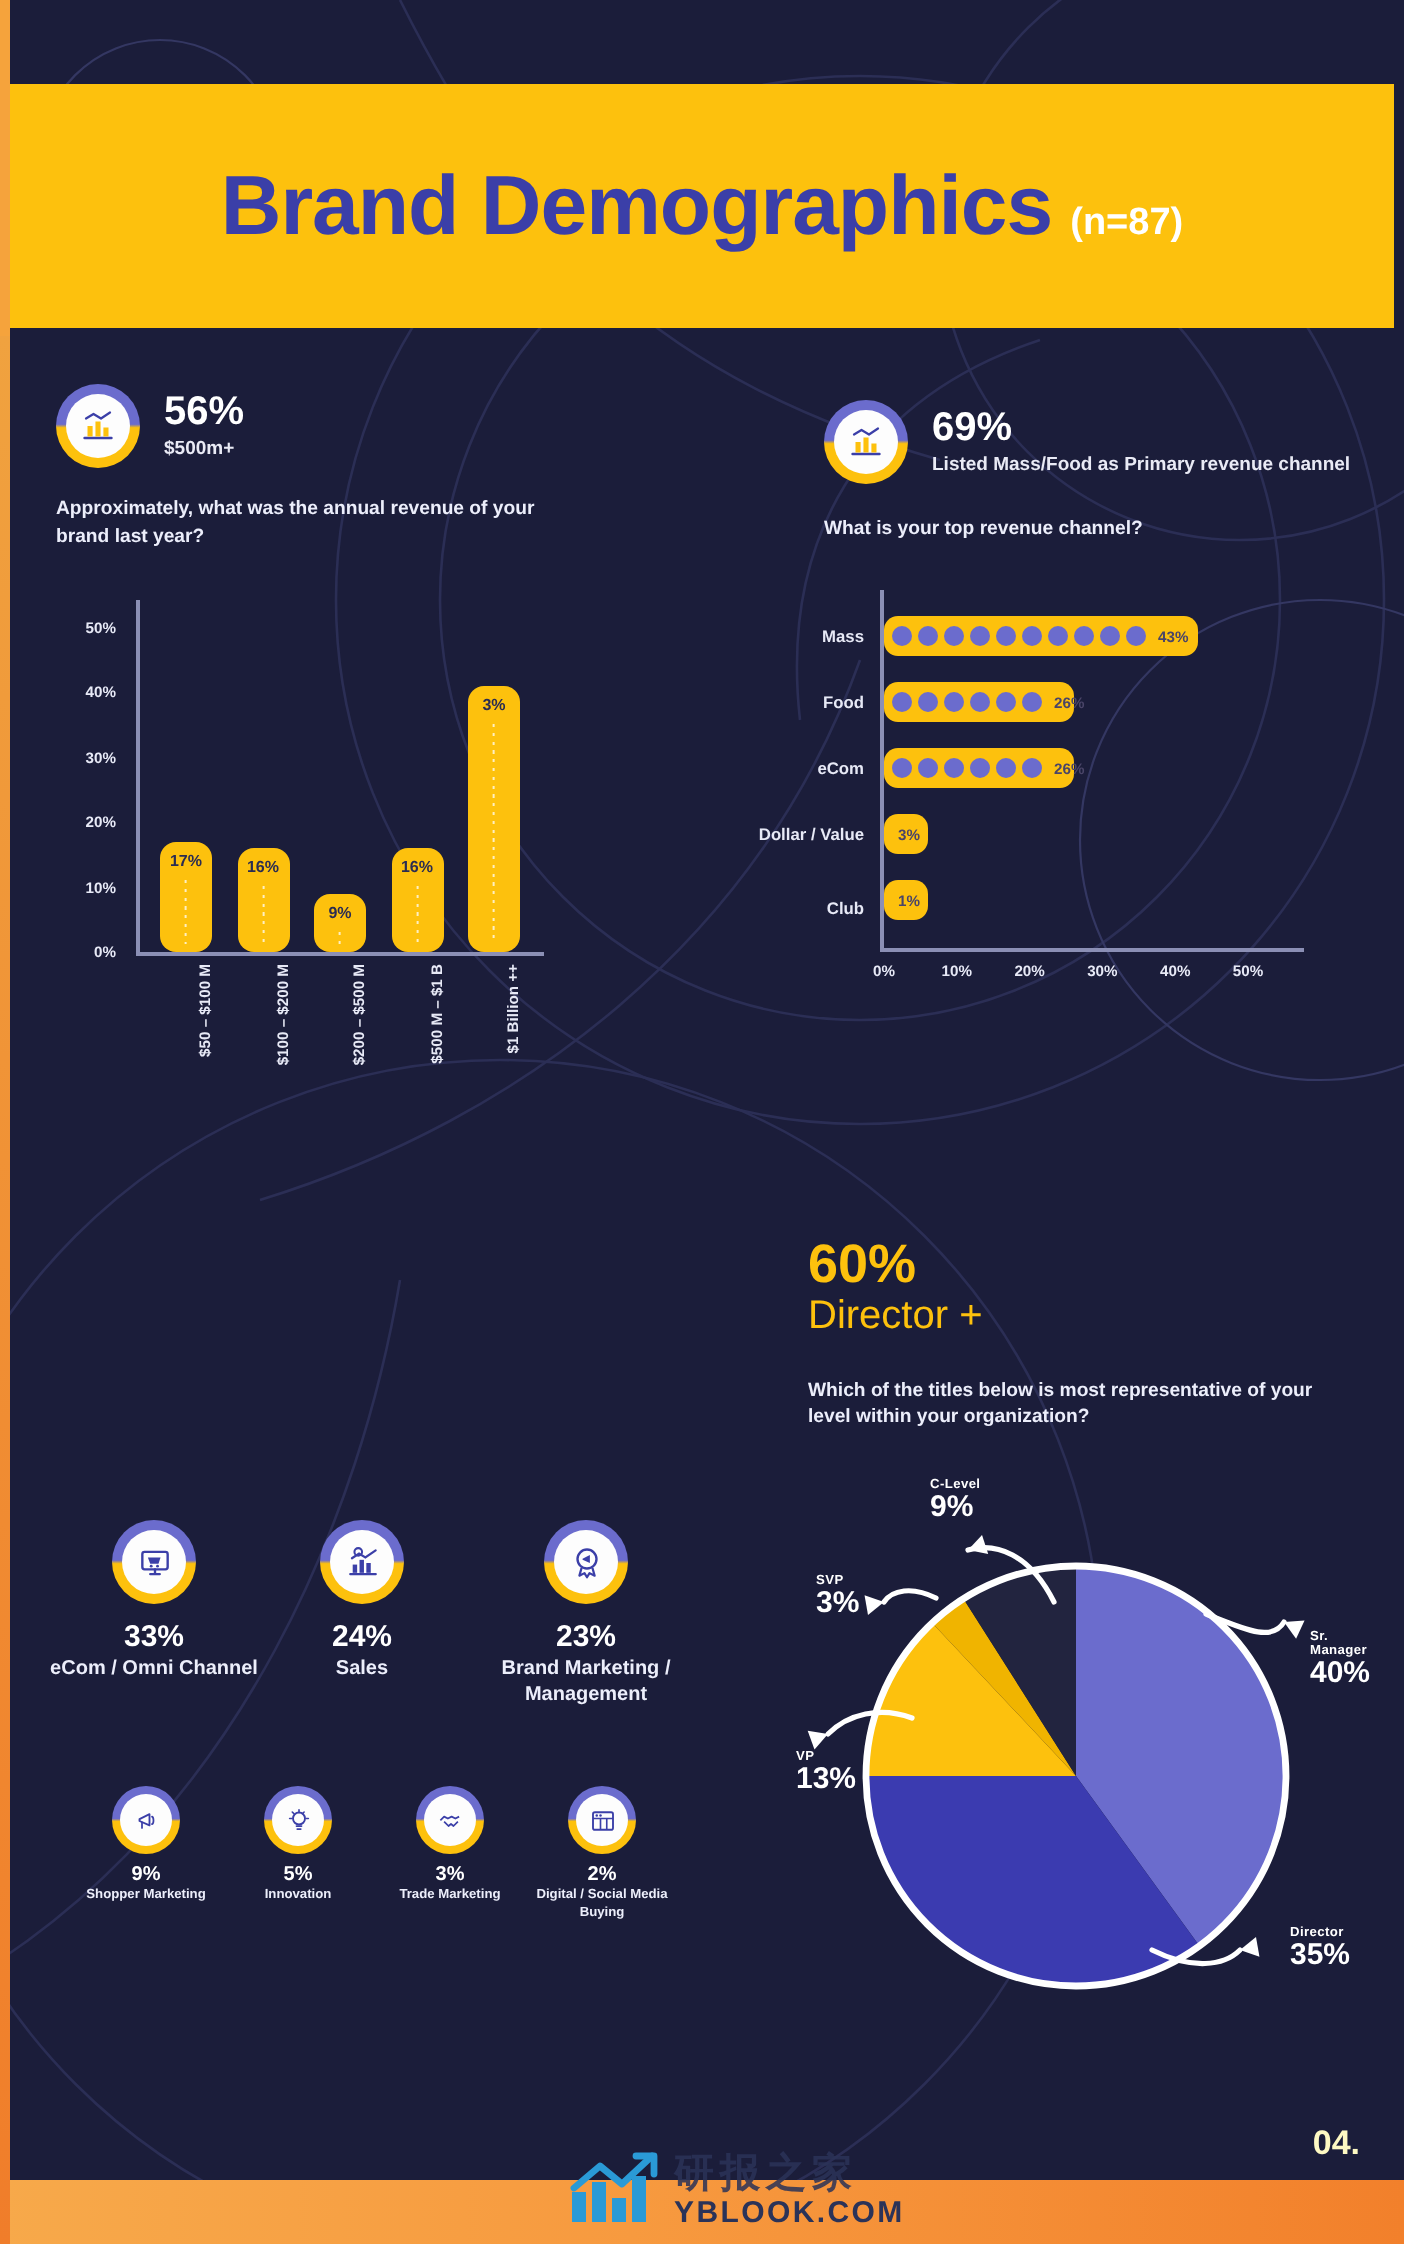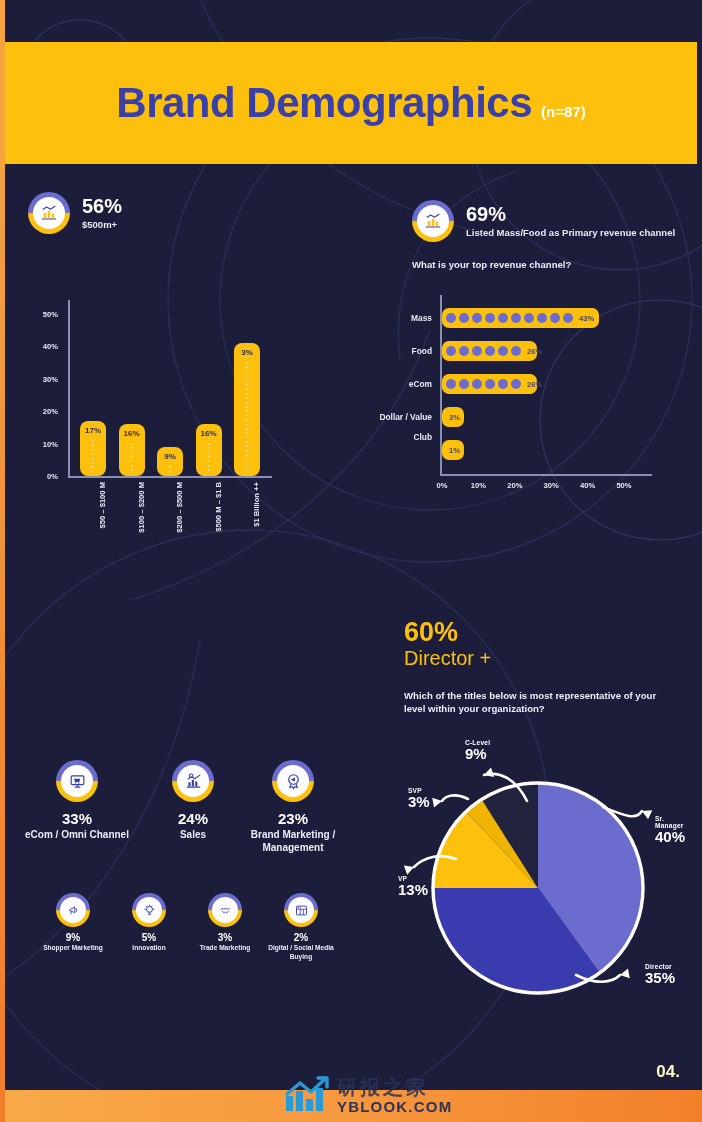--- a/index.html
+++ b/index.html
@@ -35,21 +35,21 @@
     background: #fdc10d; z-index: 5;
     display: flex; flex-direction: column;
     align-items: center; justify-content: center;
   }
   .header-title-row { display: flex; align-items: baseline; gap: 9px; }
   .header-title {
     font-size: 42px; font-weight: 700; color: #3b3fa8;
     letter-spacing: -0.5px; line-height: 1;
   }
   .header-n {
-    font-size: 15px; font-weight: 700; color: #ffffff; line-height: 1;
+    font-size: 19px; font-weight: 700; color: #ffffff; line-height: 1;
   }
   .header-sub {
     margin-top: 12px; font-size: 15.5px; font-weight: 700; color: #ffffff;
     letter-spacing: -0.2px;
   }
 
   
   .panel { position: absolute; z-index: 3; }
 
   
@@ -218,20 +218,21 @@
             <rect x="15.6" y="13" width="3.4" height="6" fill="#fdc10d"></rect>
             <path d="M4 7l5-3 5 3 6-4" stroke="#3b3fa8" stroke-width="1.5" fill="none" stroke-linecap="round" stroke-linejoin="round"></path>
           </svg>
         </span>
       </div>
       <div>
         <div class="stat-pct">56%</div>
         <div class="stat-note">$500m+</div>
       </div>
     </div>
+    <div class="question" style="margin-top:14px; width:240px;">Approximately, what was the annual revenue of your brand last year?</div>
   </div>
 
   <div class="vchart" id="vchart" style="position:absolute; left:22px; top:300px; z-index:3;">
     <div class="vc-axisline-y"></div>
     <div class="vc-axisline-x"></div>
   <div class="vc-ylabel" style="top: 176px;">0%</div>
       <div class="vc-ylabel" style="top: 143.6px;">10%</div>
       <div class="vc-ylabel" style="top: 111.2px;">20%</div>
       <div class="vc-ylabel" style="top: 78.8px;">30%</div>
       <div class="vc-ylabel" style="top: 46.4px;">40%</div>
@@ -328,21 +329,21 @@
         <span class="hdot"></span>
         <span class="hdot"></span>
         <span class="hdot"></span>
         <span class="hdot"></span>
         <span class="hval">26%</span>
       </div>
       <div class="hc-cat" style="top: 122px;">Dollar / Value</div>
       <div class="hbar" style="top: 122px; width: 22px;">
         <span class="hval">3%</span>
       </div>
-      <div class="hc-cat" style="top: 142px;">Club</div>
+      <div class="hc-cat" style="top: 159px;">Club</div>
       <div class="hbar" style="top: 155px; width: 22px;">
         <span class="hval">1%</span>
       </div>
       <div class="hc-tick" style="left: 90px;">0%</div>
       <div class="hc-tick" style="left: 126.4px;">10%</div>
       <div class="hc-tick" style="left: 162.8px;">20%</div>
       <div class="hc-tick" style="left: 199.2px;">30%</div>
       <div class="hc-tick" style="left: 235.6px;">40%</div>
       <div class="hc-tick" style="left: 272px;">50%</div>
     </div>
@@ -357,21 +358,21 @@
               <path d="M9 19h6M12 16v3" stroke="#3b3fa8" stroke-width="1.5" stroke-linecap="round"></path>
               <path d="M7.5 8.5h8l-1.3 4H9z" fill="#3b3fa8"></path>
               <circle cx="9.6" cy="14" r=".9" fill="#3b3fa8"></circle>
               <circle cx="13.6" cy="14" r=".9" fill="#3b3fa8"></circle>
             </svg>
           </span>
         </div>
         <div class="t-pct">33%</div>
         <div class="t-lbl">eCom / Omni Channel</div>
       </div>
-      <div class="tile" style="left: 116px; top: 0px;">
+      <div class="tile" style="left: 104px; top: 0px;">
         <div class="ring">
           <span class="glyph">
             <svg width="19" height="19" viewBox="0 0 24 24">
               <path d="M4 19h16" stroke="#3b3fa8" stroke-width="1.5" stroke-linecap="round"></path>
               <rect x="5.5" y="13" width="2.8" height="5.2" fill="#3b3fa8"></rect>
               <rect x="9.8" y="10" width="2.8" height="8.2" fill="#3b3fa8"></rect>
               <rect x="14.1" y="12" width="2.8" height="6.2" fill="#3b3fa8"></rect>
               <path d="M5 9l4.5-3 4 2.5L20 4" fill="none" stroke="#3b3fa8" stroke-width="1.4" stroke-linecap="round"></path>
               <circle cx="9" cy="5" r="2.4" fill="none" stroke="#3b3fa8" stroke-width="1.3"></circle>
             </svg>

